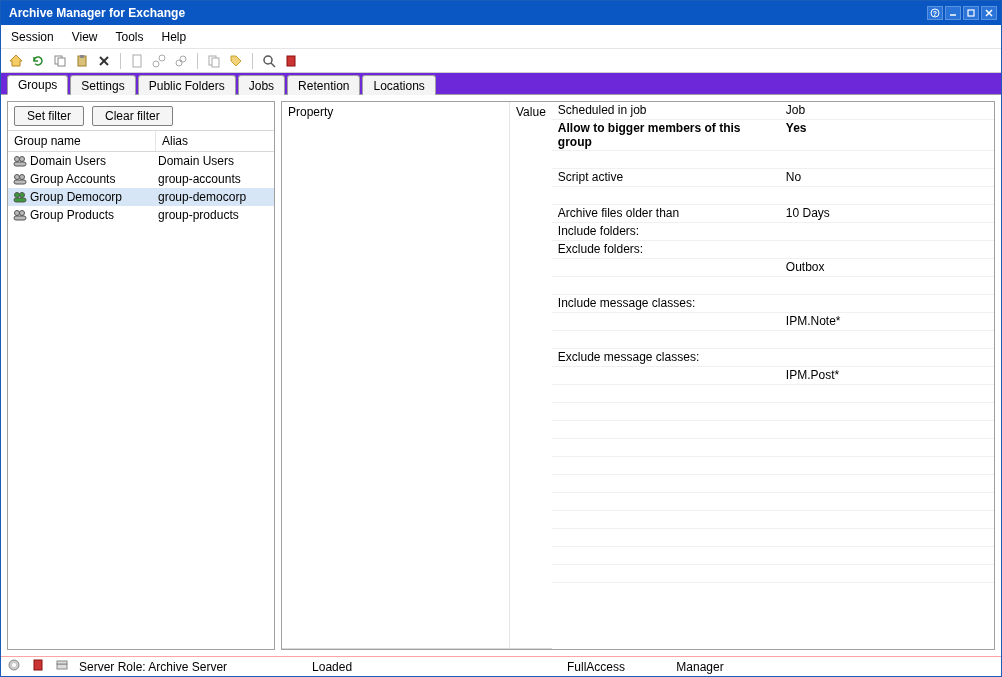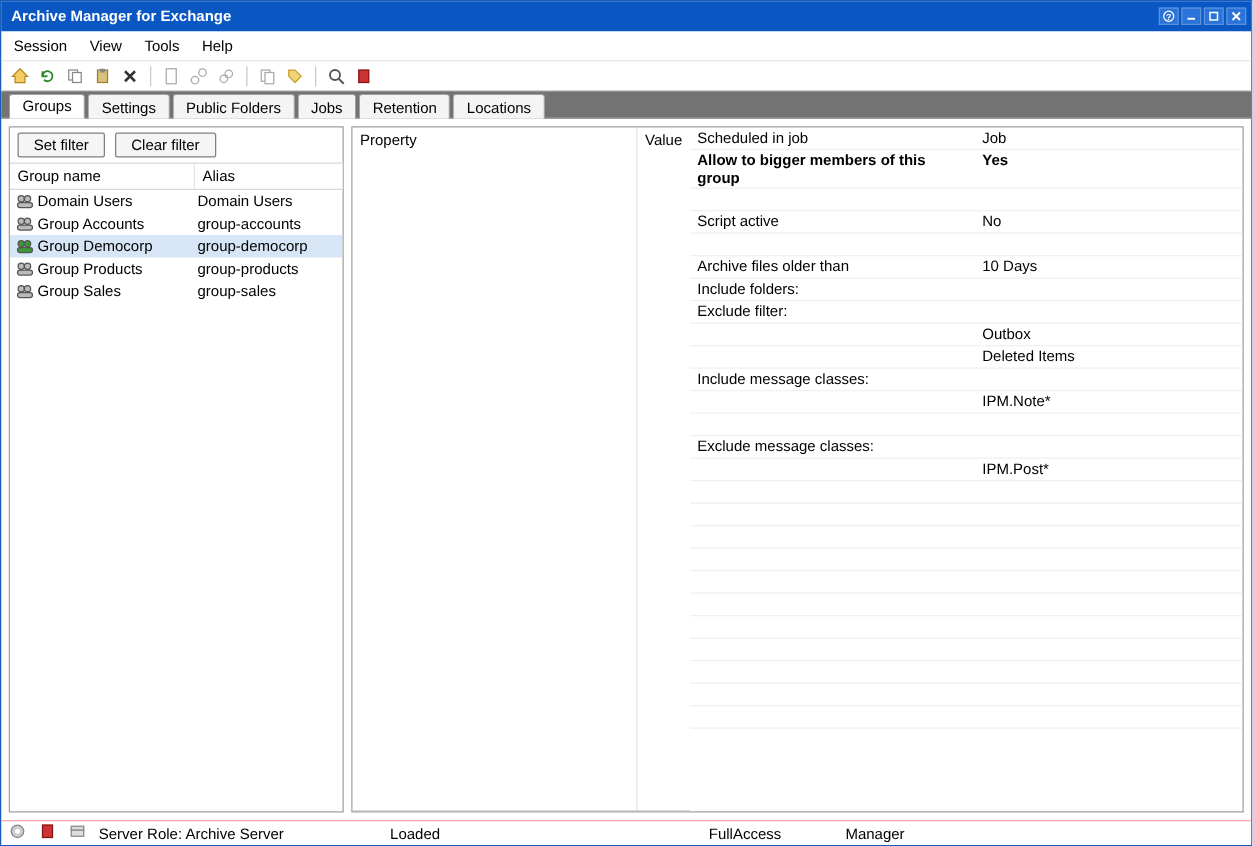--- a/index.html
+++ b/index.html
@@ -7,21 +7,21 @@
   .window { width:1002px; height:677px; border:1px solid #1a5db8; display:flex; flex-direction:column; background:#fff; }
   .titlebar { height:20px; background:#0a57c4; color:#fff; display:flex; align-items:center; padding:12px 4px; font-weight:bold; }
   .titlebar .title { flex:1; padding-left:4px; font-size:12px; }
   .titlebar .tbtn { width:16px; height:14px; margin-left:2px; background:#2a73d8; border:1px solid #5a93e0; display:flex; align-items:center; justify-content:center; cursor:pointer; }
   .titlebar .tbtn svg { display:block; }
   .menubar { height:24px; display:flex; align-items:center; padding:0 10px; gap:18px; border-bottom:1px solid #e5e5e5; }
   .menubar span { cursor:default; }
   .toolbar { height:24px; display:flex; align-items:center; padding:0 6px; gap:4px; border-bottom:1px solid #d0d0d0; }
   .ticon { width:18px; height:18px; display:flex; align-items:center; justify-content:center; cursor:pointer; border-radius:2px; }
   .tsep { width:1px; height:16px; background:#c8c8c8; margin:0 3px; }
-  .tabs { height:22px; display:flex; align-items:flex-end; padding-left:6px; border-bottom:1px solid #a0a0a0; background:#737373; }
+  .tabs { height:22px; display:flex; align-items:flex-end; padding-left:6px; border-bottom:1px solid #a0a0a0; background:#6d28d9; }
   .tab { padding:2px 10px; border:1px solid #a0a0a0; border-bottom:none; margin-right:2px; background:#f4f4f4; cursor:pointer; border-radius:3px 3px 0 0; position:relative; top:1px; height:20px; display:flex; align-items:center;}
   .tab.active { background:#fff; border-bottom:1px solid #fff; }
   .content { flex:1; display:flex; padding:6px; gap:6px; min-height:0; }
   .leftpanel { width:268px; border:1px solid #a0a0a0; display:flex; flex-direction:column; background:#fff; }
   .filterrow { padding:4px 6px; display:flex; gap:8px; }
   .btn { border:1px solid #808080; background:#f5f5f5; padding:1px 12px; cursor:pointer; border-radius:2px; font-size:12px; height:20px;}
   .listheader { display:flex; border-top:1px solid #d8d8d8; border-bottom:1px solid #d8d8d8; background:#fff; }
   .listheader div { padding:3px 6px; }
   .lh-name { width:148px; border-right:1px solid #e5e5e5; }
   .lh-alias { flex:1; }
@@ -221,29 +221,20 @@
           </div>
           <div class="row">
             <span class="icn"><svg width="16" height="16" viewBox="0 0 16 16">
                 <circle cx="5" cy="6" r="2.5" fill="#bbb" stroke="#555"></circle>
                 <circle cx="10" cy="6" r="2.5" fill="#bbb" stroke="#555"></circle>
                 <rect x="2" y="9" width="12" height="4" rx="2" fill="#bbb" stroke="#555"></rect>
               </svg></span>
             <span class="c-name">Group Products</span>
             <span class="c-alias">group-products</span>
           </div>
-          <div class="row">
-            <span class="icn"><svg width="16" height="16" viewBox="0 0 16 16">
-                <circle cx="5" cy="6" r="2.5" fill="#bbb" stroke="#555"></circle>
-                <circle cx="10" cy="6" r="2.5" fill="#bbb" stroke="#555"></circle>
-                <rect x="2" y="9" width="12" height="4" rx="2" fill="#bbb" stroke="#555"></rect>
-              </svg></span>
-            <span class="c-name">Group Sales</span>
-            <span class="c-alias">group-sales</span>
-          </div>
         </div>
     </div>
 
     <div class="rightpanel">
       <div class="propheader">
         <div class="ph-prop">Property</div>
         <div class="ph-val">Value</div>
       </div>
       <div class="proplist" id="proplist">
           <div class="prow">
@@ -268,30 +259,29 @@
           </div>
           <div class="prow">
             <div class="pprop">Archive files older than</div>
             <div class="pval">10 Days</div>
           </div>
           <div class="prow">
             <div class="pprop">Include folders:</div>
             <div class="pval"></div>
           </div>
           <div class="prow">
-            <div class="pprop">Exclude filter:</div>
+            <div class="pprop">Exclude folders:</div>
             <div class="pval"></div>
           </div>
           <div class="prow">
             <div class="pprop"></div>
             <div class="pval">Outbox</div>
           </div>
           <div class="prow">
             <div class="pprop"></div>
-            <div class="pval">Deleted Items</div>
           </div>
           <div class="prow">
             <div class="pprop">Include message classes:</div>
             <div class="pval"></div>
           </div>
           <div class="prow">
             <div class="pprop"></div>
             <div class="pval">IPM.Note*</div>
           </div>
           <div class="prow">

